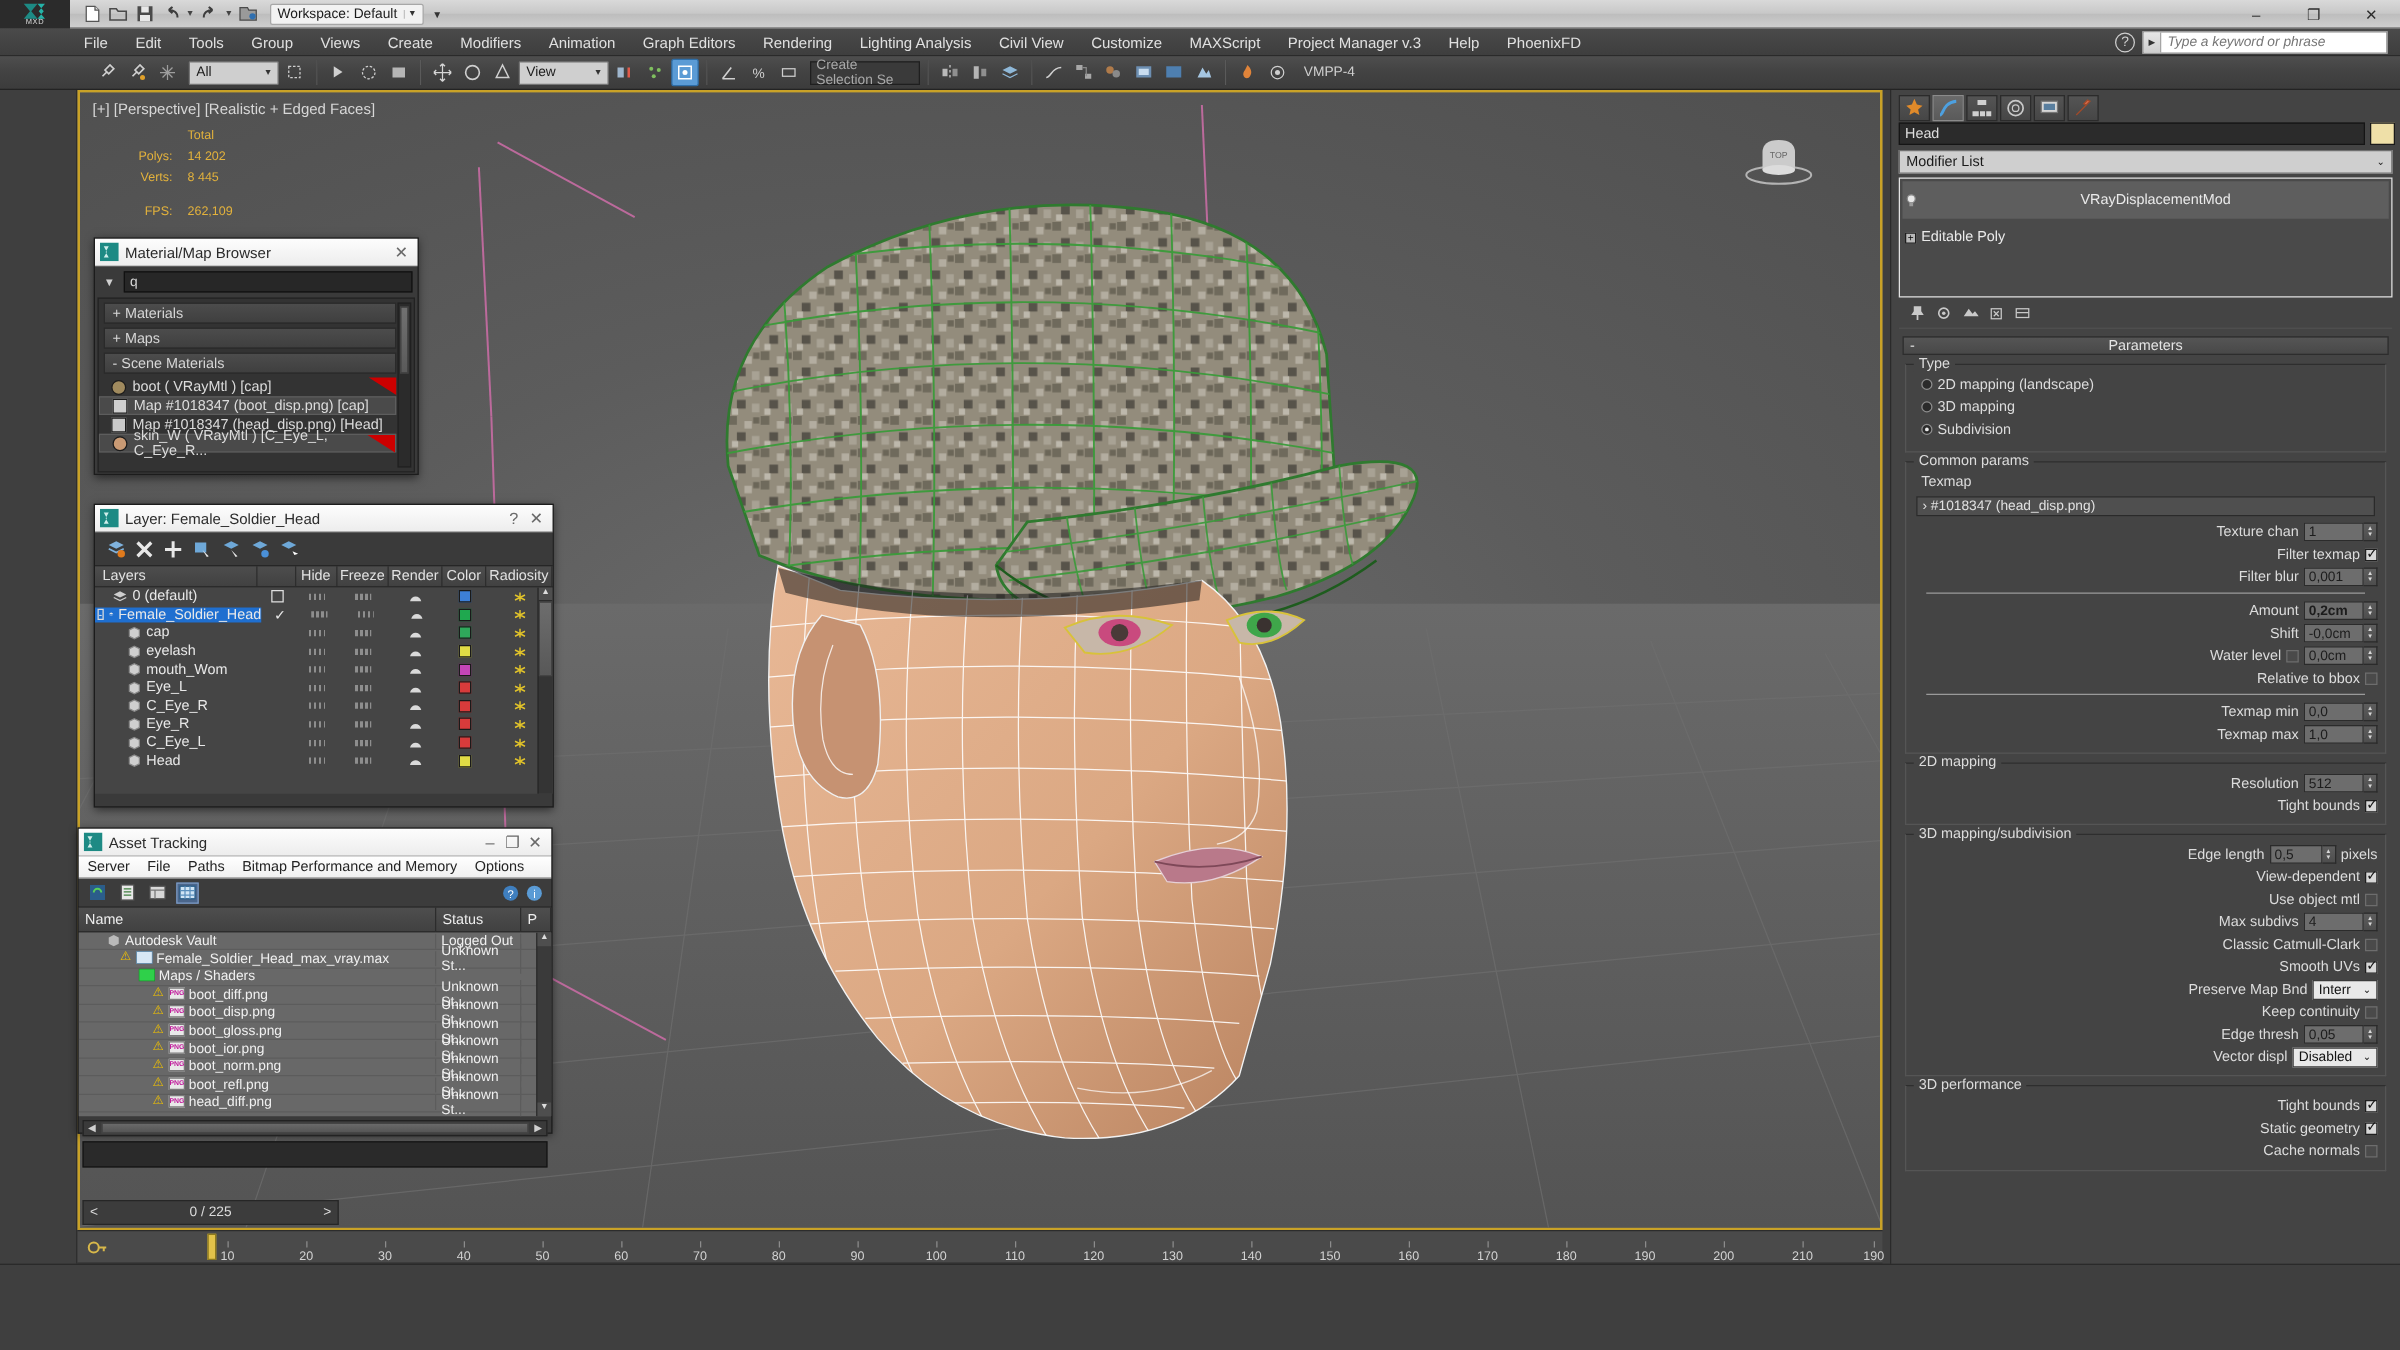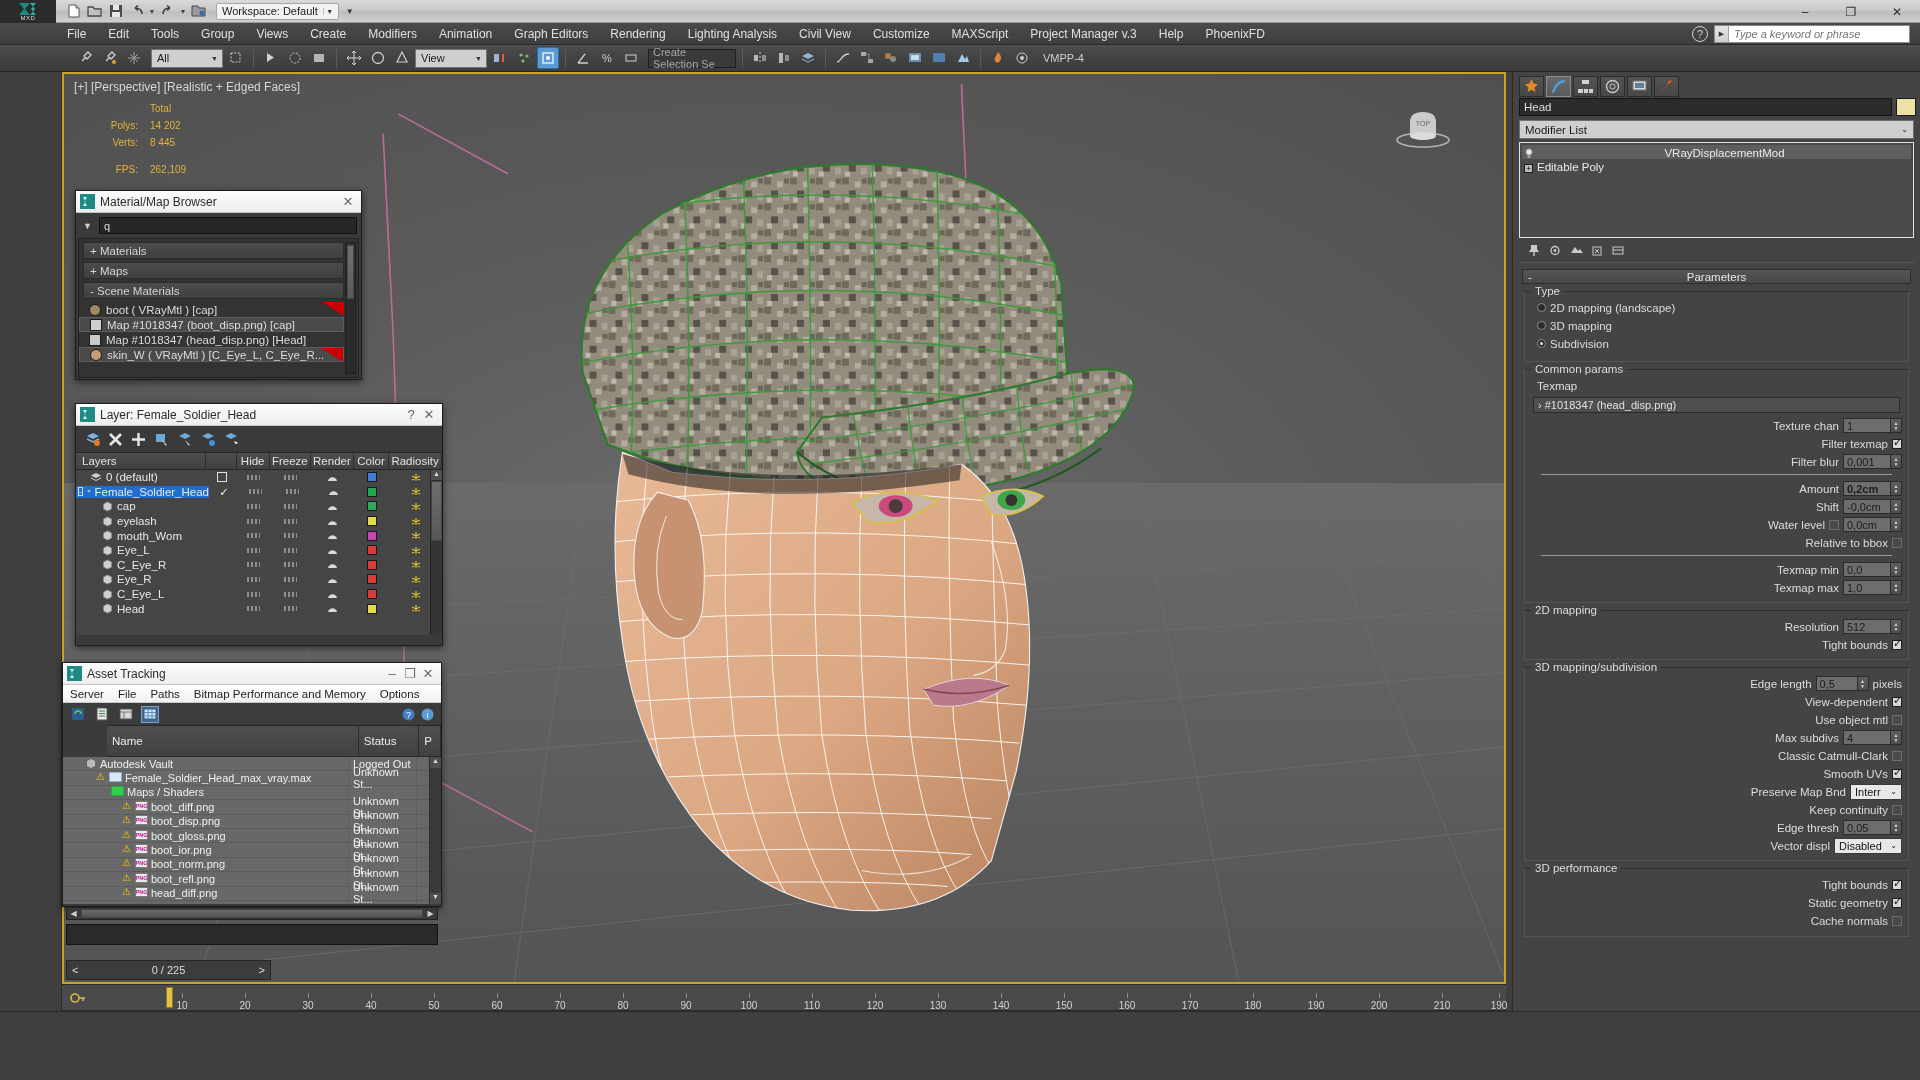--- a/index.html
+++ b/index.html
@@ -139,21 +139,21 @@
     height: 22px; background: linear-gradient(180deg,#fdfdfd,#ededed);
     display: flex; align-items: center; padding: 0 4px; color: #2b2b2b; font-size: 12px;
     border-bottom: 1px solid #c6c6c6;
   }
   .fwin-title .ico { width: 15px; height: 15px; margin-right: 5px; flex:none; }
   .fwin-title .tt { flex: 1; white-space: nowrap; overflow: hidden; }
   .fwin-btn { width: 18px; height: 18px; display:flex; align-items:center; justify-content:center;
               color: #6a6a6a; font-size: 13px; }
 
   
-  #mmb { left: 75px; top: 190px; width: 287px; height: 190px; }
+  #mmb { left: 75px; top: 190px; width: 260px; height: 190px; }
   .mmb-search { display:flex; align-items:center; padding: 4px 4px 4px 3px; gap:3px; }
   .mmb-search .fnl { width: 17px; height: 17px; display:flex;align-items:center;justify-content:center; color:#d0d0d0; font-size:9px;}
   .mmb-search input {
     flex:1; height: 17px; background: #272727; border: 1px solid #111;
     color: #d8d8d8; font-size: 11px; padding-left: 4px; outline: none;
     font-family: "Liberation Sans", sans-serif;
   }
   .mmb-body { position:relative; margin: 0 2px; height: 140px; background:#333; border:1px solid #222; overflow:hidden;}
   .mmb-roll {
     height: 17px; margin: 3px 14px 0 4px; background: linear-gradient(180deg,#4c4c4c,#3f3f3f);
@@ -191,22 +191,22 @@
 
   
   #asset { left: 62px; top: 662px; width: 380px; height: 245px; }
   .at-menu { height: 18px; display:flex; align-items:center; gap: 14px; padding-left: 7px;
              background: linear-gradient(180deg,#ffffff,#f0f0f0); color:#232323; font-size: 11.5px;
              border-bottom: 1px solid #c9c9c9;}
   .at-tool { height: 22px; display:flex; align-items:center; gap: 6px; padding-left: 6px; background: #3c3c3c; position:relative;}
   .at-btn { width: 18px; height: 17px; display:flex;align-items:center;justify-content:center;
             border: 1px solid transparent; }
   .at-btn.on { background:#4b668b; border-color:#7e9bc4; }
-  .at-head { display:flex; height: 32px; background: linear-gradient(180deg,#4e4e4e,#414141);
-             border-top:1px solid #272727; border-bottom:1px solid #272727; font-size:11.5px; color:#ededed;margin-left:44px;}
+  .at-head { display:flex; height: 21px; background: linear-gradient(180deg,#4e4e4e,#414141);
+             border-top:1px solid #272727; border-bottom:1px solid #272727; font-size:11.5px; color:#ededed;}
   .at-head div { border-right:1px solid #2c2c2c; display:flex; align-items:center; padding-left:5px; }
   .at-rows { position: relative; height: 147px; background: #686868; overflow: hidden; }
   .arow { height: 14.4px; display:flex; align-items:center; font-size:11px; color:#f0f0f0;
           border-bottom: 1px solid #5c5c5c; }
   .arow .an { width: 286px; display:flex; align-items:flex-start; gap:3px; padding-left: 6px; border-right:1px solid #5c5c5c; }
   .arow .ast { width: 68px; padding-left: 4px; border-right:1px solid #5c5c5c; }
   .png-ico { width: 13px; height: 10px; background:#e9e9e9; border:1px solid #7a7a7a;
              font-size:5.5px; color:#c0179a; display:flex;align-items:center;justify-content:center; font-weight:bold; flex:none;}
   .warn-ico { width: 11px; height: 10px; color: #f2c200; font-size: 10px; line-height: 9px; flex:none; text-align:center;}
   .at-input { margin: 4px 3px 0 3px; height: 21px; background:#2a2a2a; border:1px solid #141414; }
@@ -232,21 +232,21 @@
   .cp-modlist {
     margin: 4px 6px 0 6px; height: 19px; background: #cfcfcf; border: 1px solid #6f6f6f;
     display:flex; align-items:center; color:#1a1a1a; font-size:11.5px; padding-left:5px;
   }
   .cp-modlist .cv { flex: 1; }
   .cp-modlist .ca { width: 17px; text-align:center; font-size:8px; }
   .cp-stack {
     margin: 3px 6px 0 6px; height: 96px; background: #4a4a4a; border: 1px solid #e2e2e2;
     padding: 2px; overflow: hidden;
   }
-  .stack-row { height: 14px; display:flex; align-items:flex-end; font-size:11.5px; color:#eaeaea; gap:4px; padding-left:2px;}
+  .stack-row { height: 30px; display:flex; align-items:center; font-size:11.5px; color:#eaeaea; gap:4px; padding-left:2px;}
   .stack-row.sel { background: #5e5e5e; }
   .bulb { width: 10px; height: 11px; flex:none; }
   .plusbox { width: 9px; height: 9px; border: 1px solid #1e1e1e; background:#b9b9b9; color:#000;
              font-size: 8px; line-height: 7px; text-align:center; flex:none;}
   .cp-stackbtns { display:flex; gap: 4px; padding: 5px 0 0 12px; }
   .sbtn { width: 17px; height: 15px; display:flex;align-items:center;justify-content:center; color:#dcdcdc;}
   .cp-divider { height:1px; background:#2e2e2e; margin: 4px 6px 0; border-bottom:1px solid #585858;}
 
   .rollout-hdr {
     margin: 6px 9px 0 9px; height: 15px; background: linear-gradient(180deg,#555,#484848);

